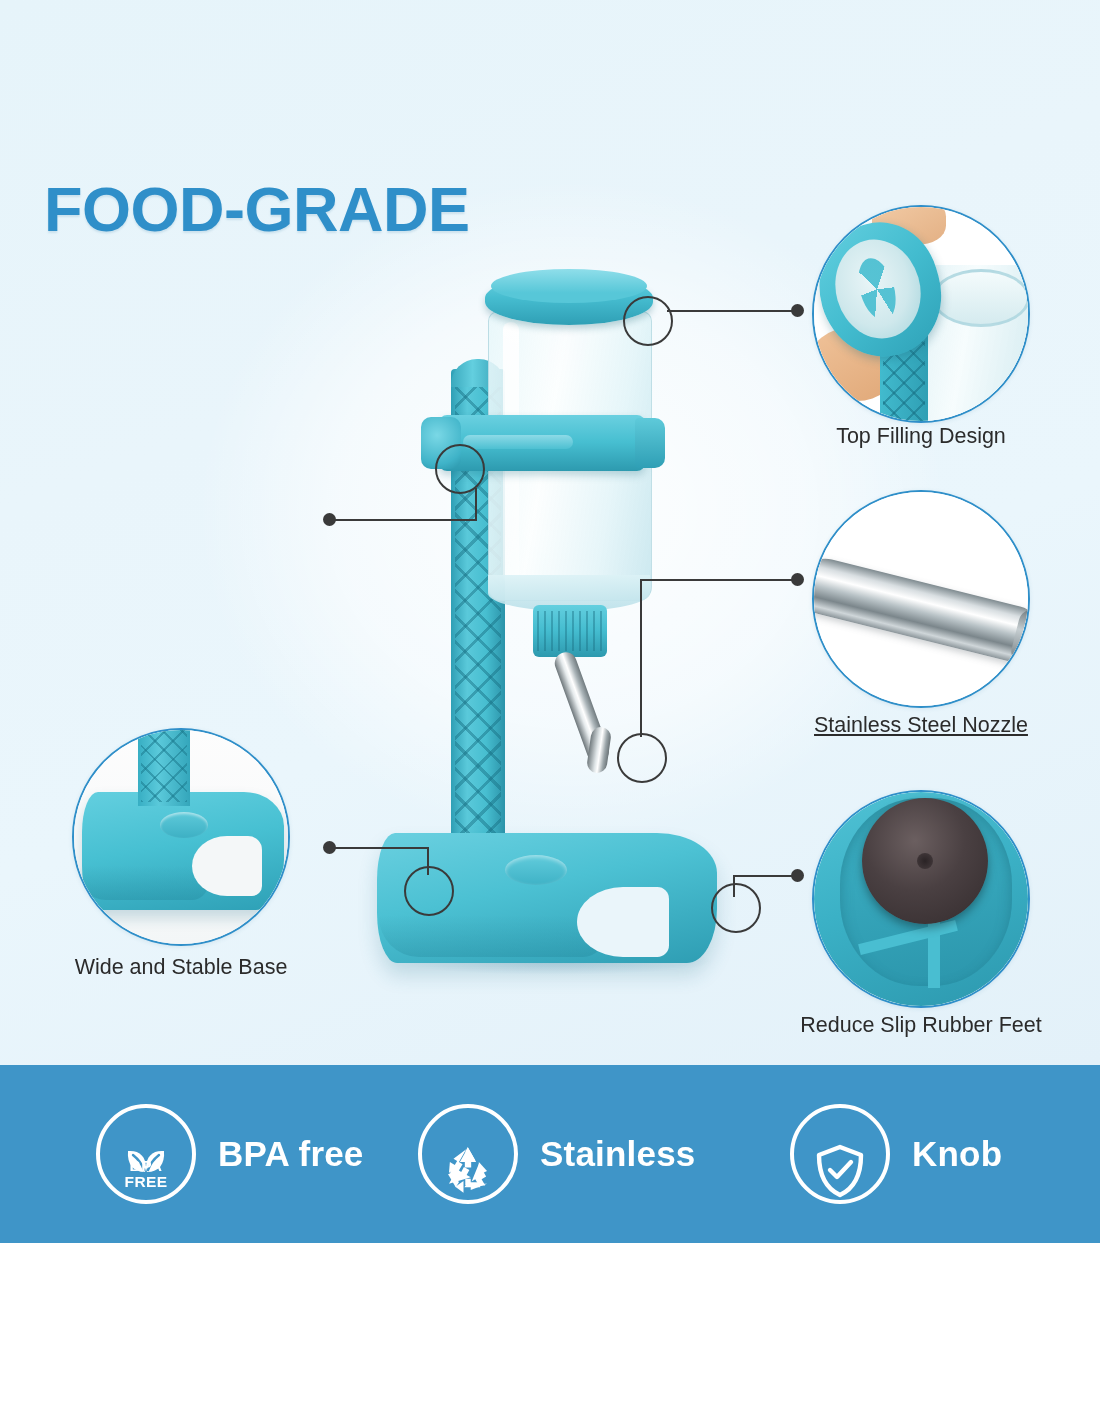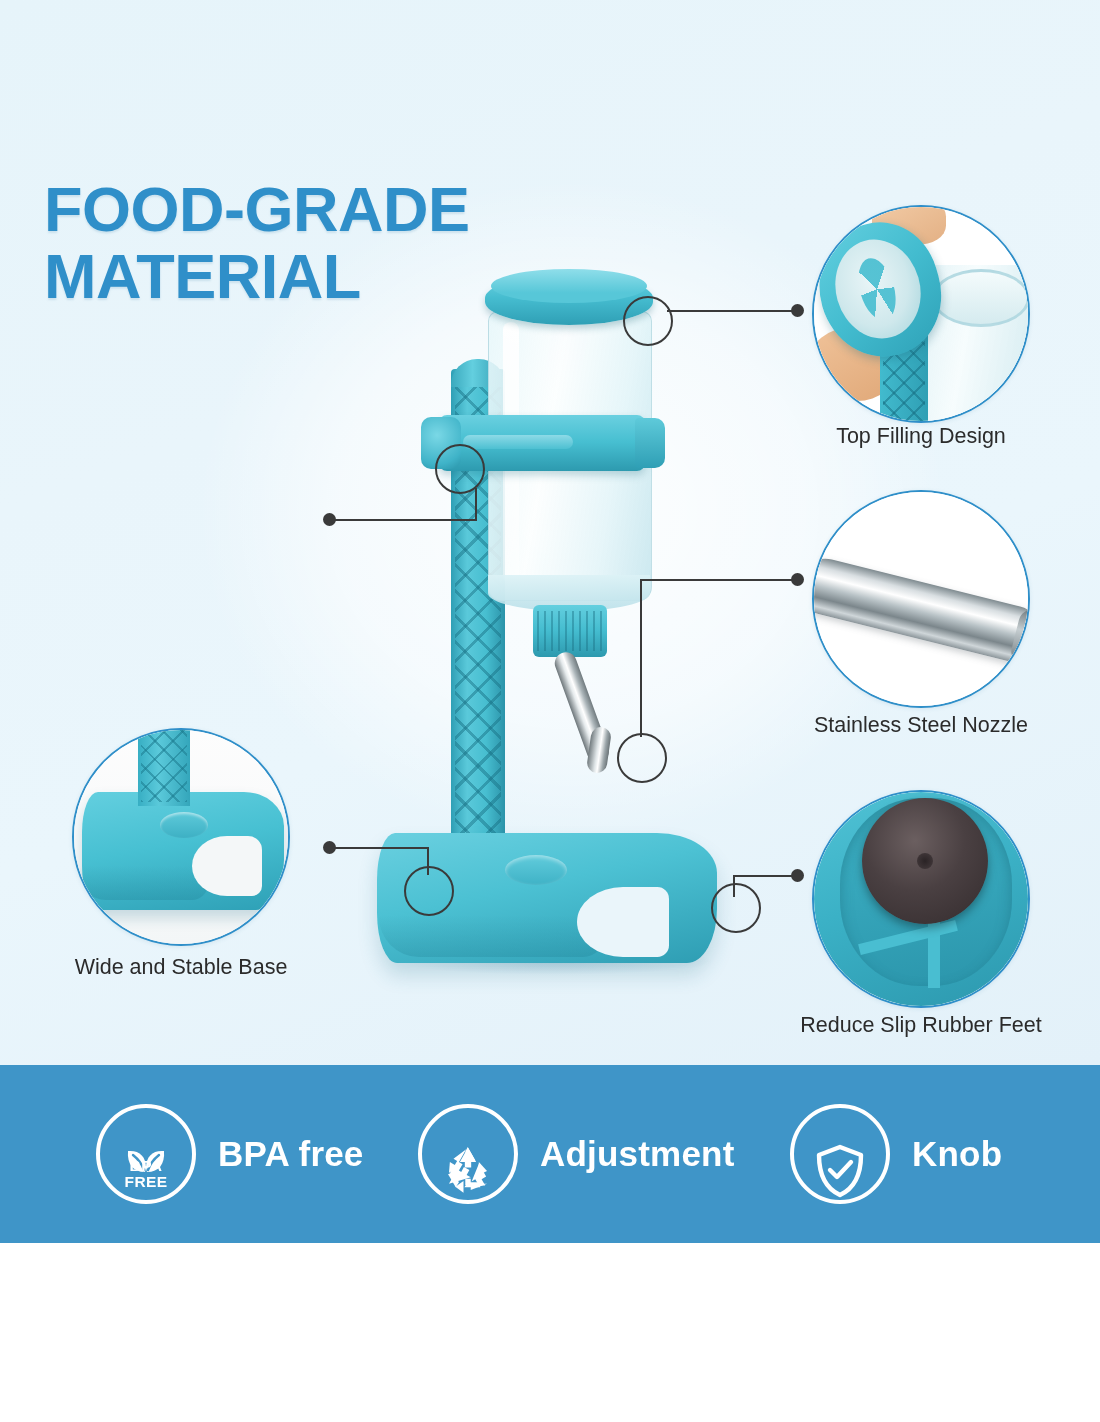--- a/index.html
+++ b/index.html
@@ -39,21 +39,21 @@
     width:260px;text-align:center;color:#2b2b2b;
     font-size:21.5px;line-height:1.28;font-weight:400;
   }
   .f-knob{left:72px;top:418px;}
   .f-knob .cap{top:226px;}
   .f-base{left:72px;top:728px;}
   .f-base .cap{top:226px;}
   .f-top{left:812px;top:205px;}
   .f-top .cap{top:218px;}
   .f-nozzle{left:812px;top:490px;}
-  .f-nozzle .cap{top:222px;}
+  .f-nozzle .cap{top:222px;text-decoration:underline;}
   .f-feet{left:812px;top:790px;}
   .f-feet .cap{top:222px;}
 
   
   .art{position:absolute;inset:0;}
 
   
   .k-wall{position:absolute;left:0;top:0;width:100%;height:100%;background:#f4f4f2;}
   .k-post{position:absolute;left:60px;top:-6px;width:62px;height:228px;
     background:linear-gradient(90deg,#3fb8cd 0%,#57cbdc 30%,#45bdd0 70%,#2f9fb4 100%);}
@@ -229,21 +229,20 @@
 </style>
 </head>
 <body>
 
 <div class="page">
 
   <div class="panel"></div>
 
   <div class="headline">
     <span>FOOD-GRADE</span>
-    <span class="l2">MATERIAL</span>
   </div>
 
   <div class="product">
     <div class="p-shadow"></div>
     <div class="p-pole"></div>
     <div class="p-pole-cap"></div>
     <div class="p-bottle"></div>
     <div class="p-shoulder"></div>
     <div class="p-cap"></div>
     <div class="p-cap-top"></div>
@@ -387,21 +386,21 @@
             <g fill="#ffffff">
               <path d="M31.6 5.5 L40 20 L34.6 20 L29 11 Z"></path>
               <path d="M45.5 50 L28 50 L31.5 44.5 L43 44.5 Z"></path>
               <path d="M18.5 50 L10 35.5 L15.5 33 L22 44.5 Z"></path>
               <path d="M27 56 L18 49.5 L27 43 Z"></path>
               <path d="M44 22 L53 32 L43 37 Z"></path>
               <path d="M11 34 L12 22 L22 28 Z"></path>
             </g>
           </svg>
         </div>
-        <span class="blabel">Adjustment</span>
+        <span class="blabel">Stainless</span>
       </div>
 
       <div class="badge b3">
         <div class="bcirc">
           <svg width="56" height="58" viewBox="0 0 56 58">
             <path d="M28 5 L49 13 C49 34 41 47 28 53 C15 47 7 34 7 13 Z" fill="none" stroke="#ffffff" stroke-width="4.4" stroke-linejoin="round"></path>
             <path d="M18 28 L25 35 L39 20" fill="none" stroke="#ffffff" stroke-width="4.4" stroke-linecap="round" stroke-linejoin="round"></path>
           </svg>
         </div>
         <span class="blabel">Knob</span>

